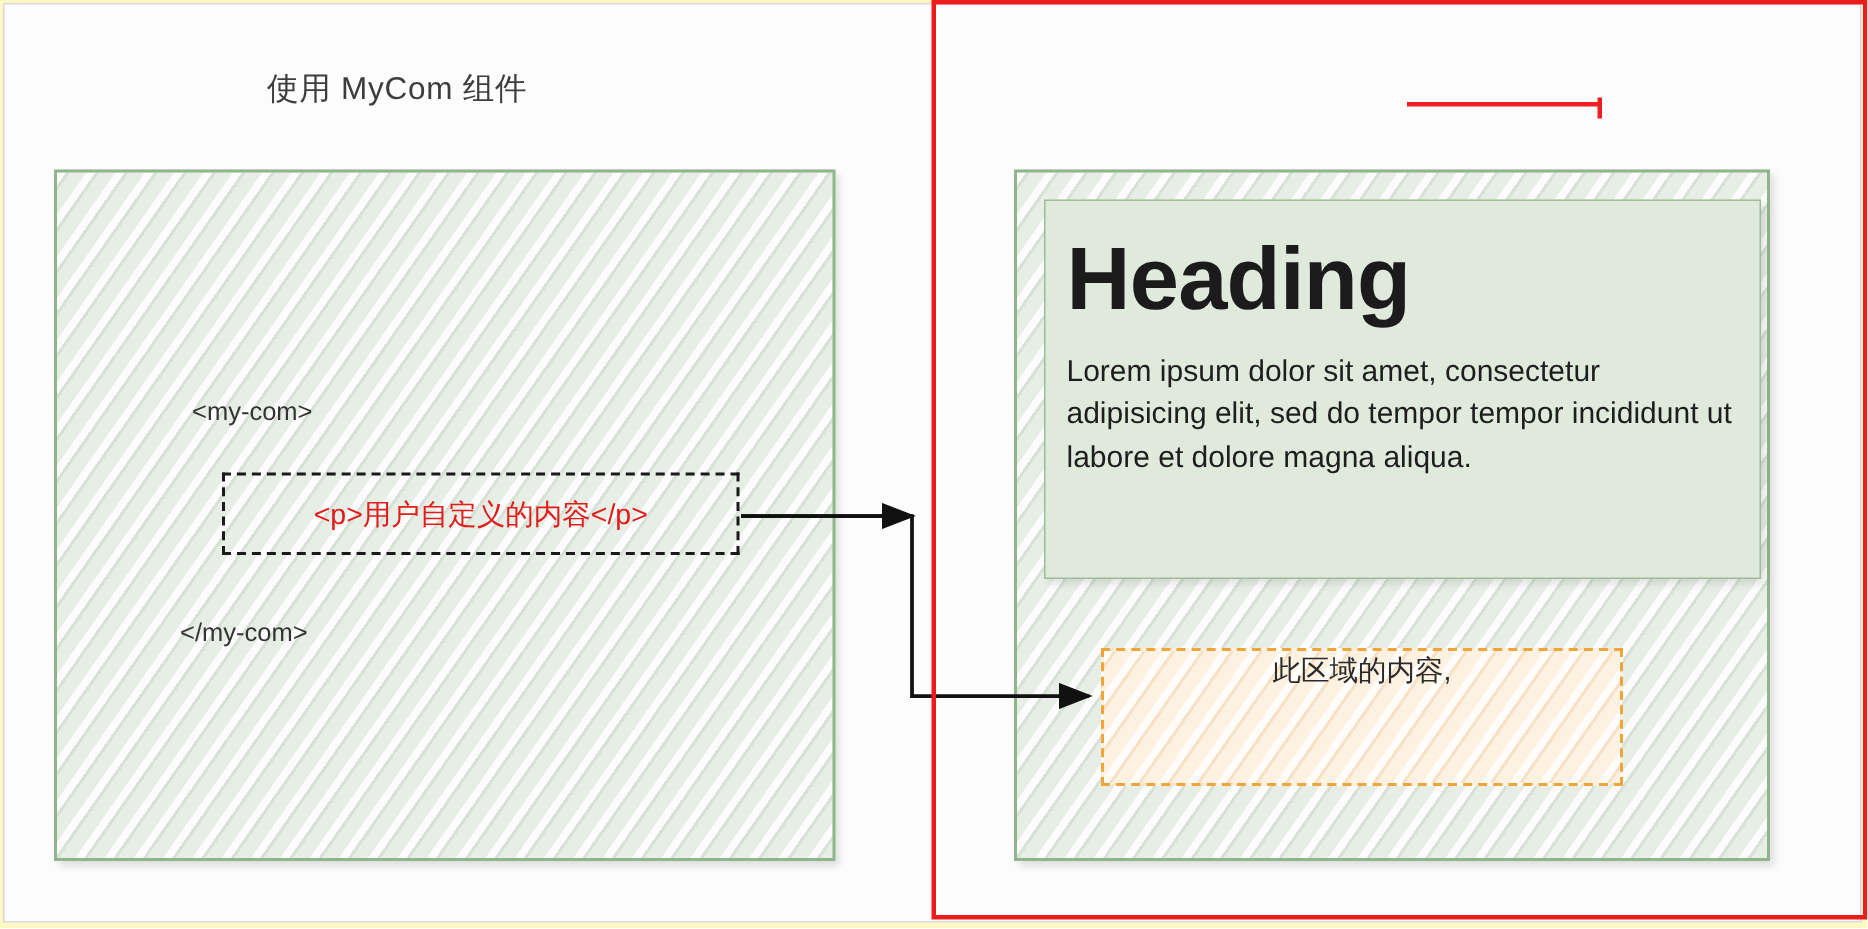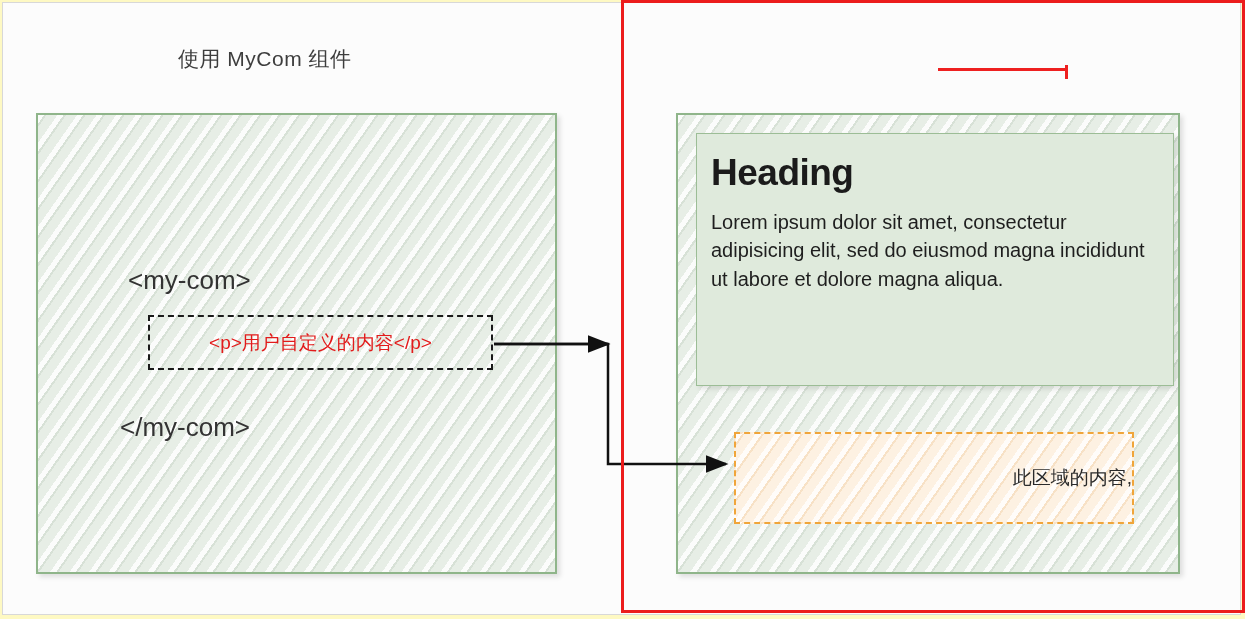--- a/index.html
+++ b/index.html
@@ -80,21 +80,21 @@
     );
     box-shadow: 3px 3px 5px rgba(0,0,0,0.12);
   }
   .left-panel  { left: 36px;  top: 113px; width: 521px; height: 461px; }
   .right-panel { left: 676px; top: 113px; width: 504px; height: 461px; }
 
   
   .code-text {
     position: absolute;
     font-family: "Liberation Sans", sans-serif;
-    font-size: 26px;
+    font-size: 17px;
     color: #333333;
     white-space: nowrap;
   }
   .code-open  { left: 128px; top: 265px; }
   .code-close { left: 120px; top: 412px; }
 
   
   .dashed-black {
     position: absolute;
     left: 148px; top: 315px;
@@ -119,52 +119,52 @@
     left: 696px; top: 133px;
     width: 478px; height: 253px;
     box-sizing: border-box;
     border: 1px solid #9cbd96;
     background: #dfeadc;
     box-shadow: 3px 3px 5px rgba(0,0,0,0.10);
     padding: 10px 14px 0 14px;
   }
   .content-card h1 {
     margin: 8px 0 0 0;
-    font-size: 37px;
+    font-size: 59px;
     font-weight: bold;
     color: #1b1b1b;
     letter-spacing: -0.5px;
   }
   .content-card p {
     margin: 14px 0 0 0;
     font-size: 20px;
     line-height: 1.42;
     color: #1e1e1e;
   }
 
   
   .dashed-orange {
     position: absolute;
     left: 734px; top: 432px;
-    width: 400px; height: 92px;
+    width: 348px; height: 92px;
     box-sizing: border-box;
     border: 2px dashed #f0a53a;
     background-color: #fdf1e2;
     background-image: repeating-linear-gradient(
       125deg,
       rgba(255,255,255,0.8) 0px,
       rgba(255,255,255,0.8) 5px,
       rgba(230,170,100,0.22) 5px,
       rgba(230,170,100,0.22) 7px,
       rgba(255,255,255,0.0) 7px,
       rgba(255,255,255,0.0) 16px
     );
     display: flex;
-    flex-direction: column;
-    align-items: flex-end;
+    flex-direction: row;
+    align-items: flex-start;
     justify-content: center;
   }
   .dashed-orange .line {
     font-size: 19px;
     color: #2a2a2a;
     white-space: nowrap;
     line-height: 1.5;
   }
 
   
@@ -195,21 +195,21 @@
     <span class="label">&lt;p&gt;用户自定义的内容&lt;/p&gt;</span>
   </div>
 
   <div class="code-text code-close">&lt;/my-com&gt;</div>
 
   <div class="hatch-box right-panel">
   </div>
 
   <div class="content-card">
     <h1>Heading</h1>
-    <p>Lorem ipsum dolor sit amet, consectetur adipisicing elit, sed do eiusmod magna incididunt ut labore et dolore magna aliqua.</p>
+    <p>Lorem ipsum dolor sit amet, consectetur adipisicing elit, sed do tempor tempor incididunt ut labore et dolore magna aliqua.</p>
   </div>
 
   <div class="dashed-orange">
     <span class="line">此区域的内容,</span>
   </div>
 
   <svg class="arrows">
     <defs>
       <marker id="arrowhead" markerWidth="9" markerHeight="7" refX="8" refY="3.5" orient="auto">
         <polygon points="0 0, 9 3.5, 0 7" fill="#111111"></polygon>

